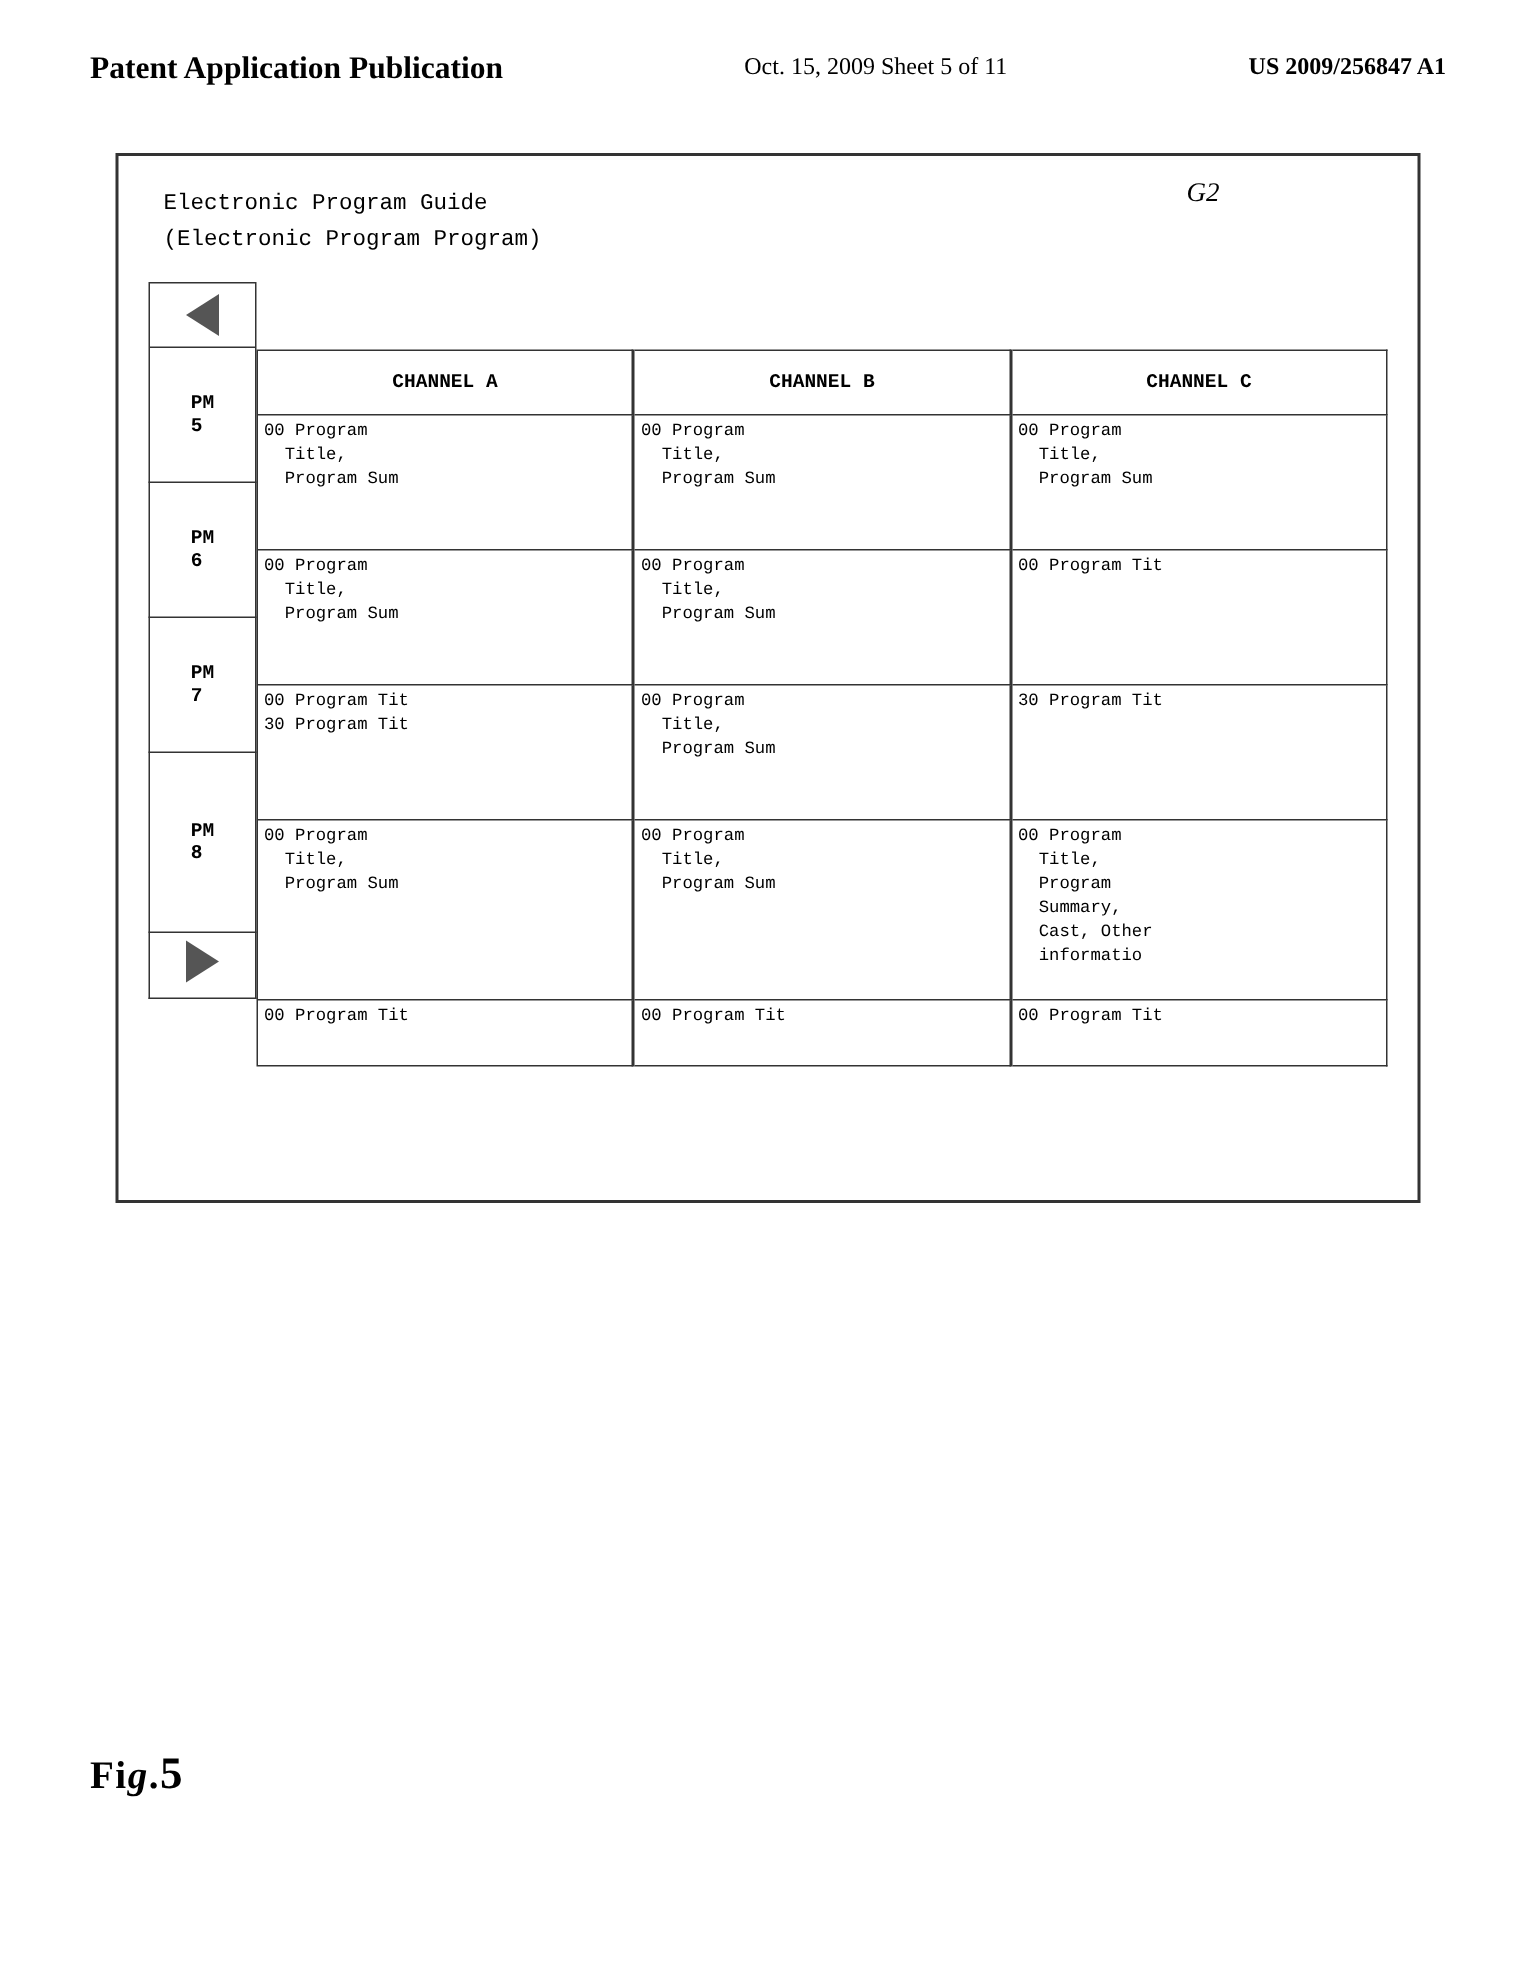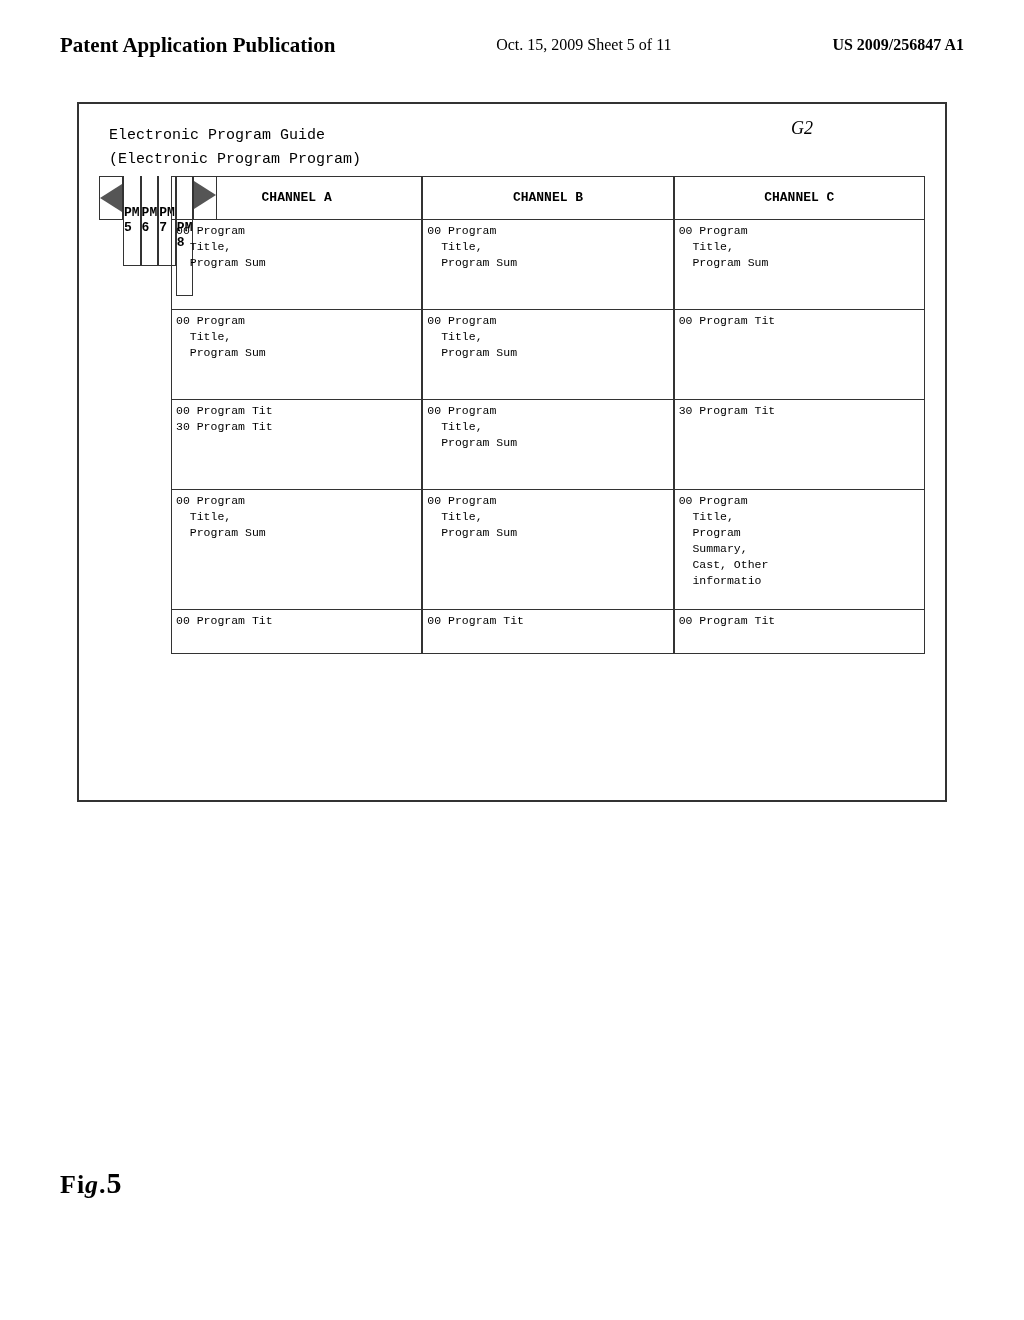--- a/index.html
+++ b/index.html
@@ -60,34 +60,34 @@
       font-size: 18px;
       font-style: italic;
       font-family: 'Times New Roman', Times, serif;
     }
 
     
     .epg-title {
       font-family: 'Courier New', Courier, monospace;
       font-size: 15px;
       line-height: 1.6;
-      margin-bottom: 4px;
+      margin-bottom: 16px;
       padding-left: 10px;
     }
 
     
     .grid-container {
       display: flex;
       width: 100%;
     }
 
     
     .time-col {
       display: flex;
-      flex-direction: row;
+      flex-direction: column;
       width: 72px;
       flex-shrink: 0;
     }
 
     .time-header {
       height: 44px;
       border: 1.5px solid #333;
       display: flex;
       align-items: center;
       justify-content: center;
@@ -121,20 +121,21 @@
     .channels-area {
       display: flex;
       flex: 1;
     }
 
     .channel-col {
       flex: 1;
       display: flex;
       flex-direction: column;
       border-left: 1.5px solid #333;
+      margin-top: 45px;
     }
 
     .channel-header {
       border: 1.5px solid #333;
       border-left: none;
       height: 44px;
       display: flex;
       align-items: center;
       justify-content: center;
       font-family: 'Courier New', Courier, monospace;

